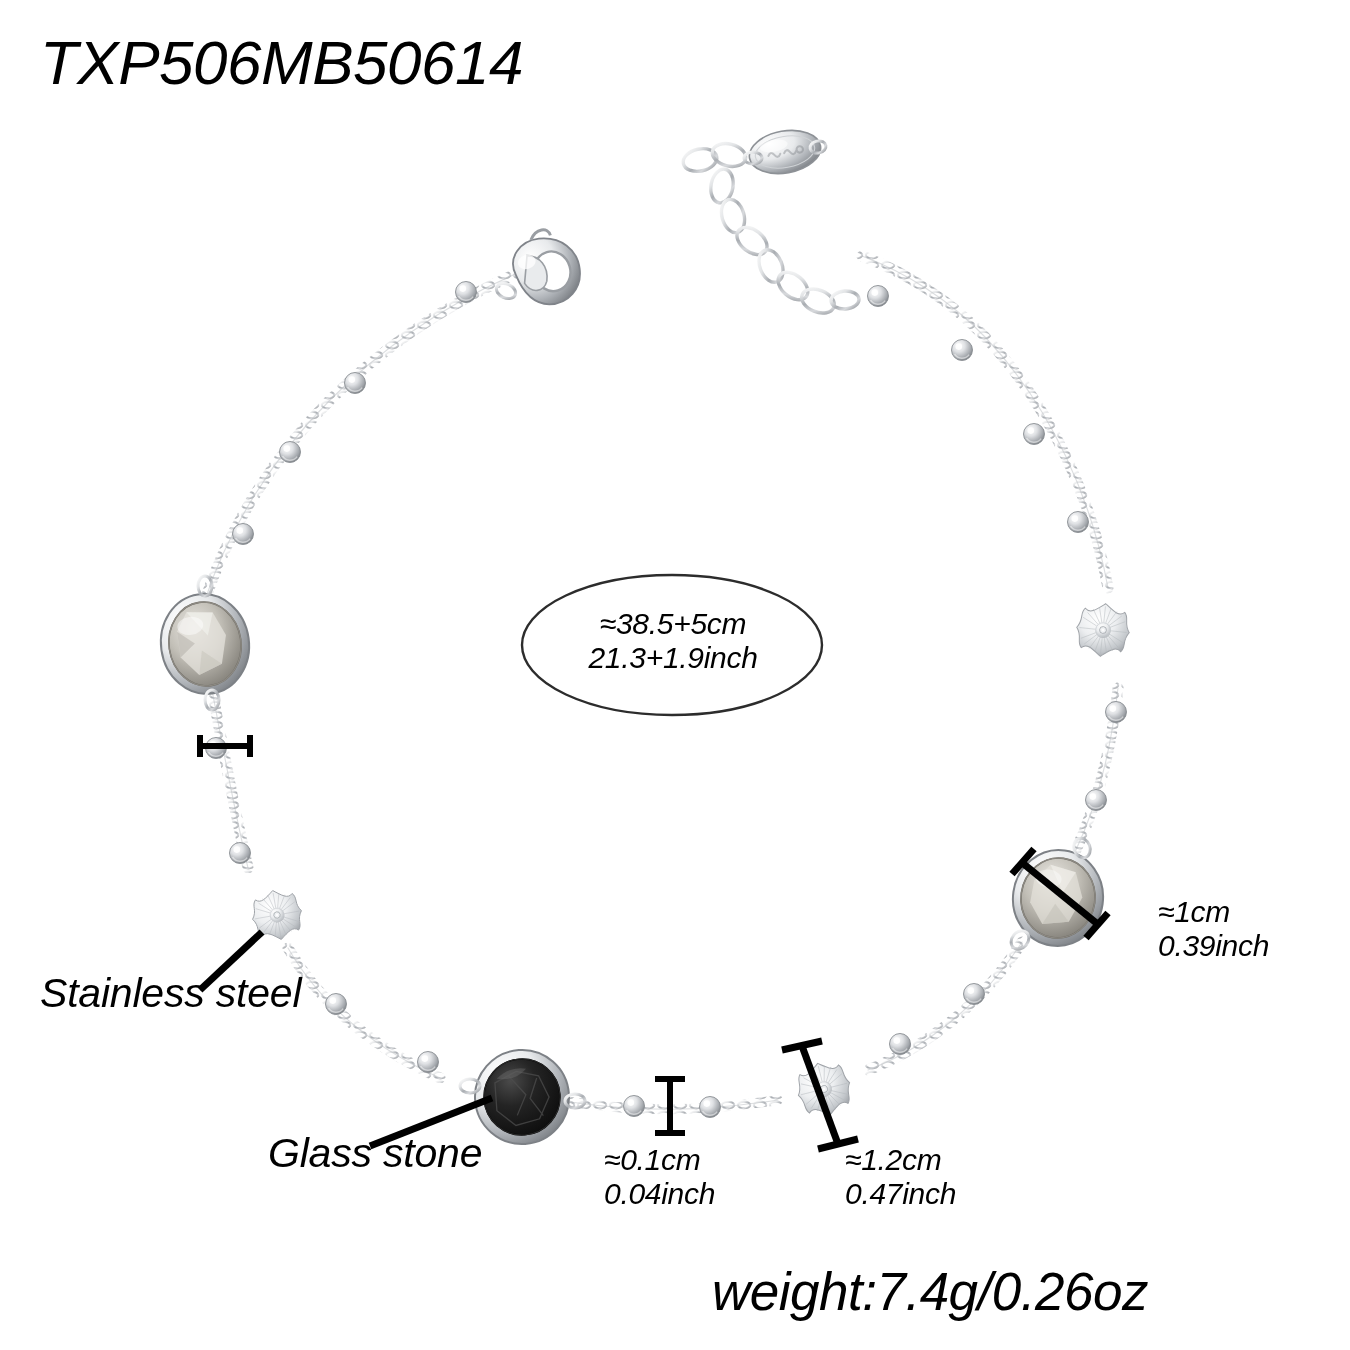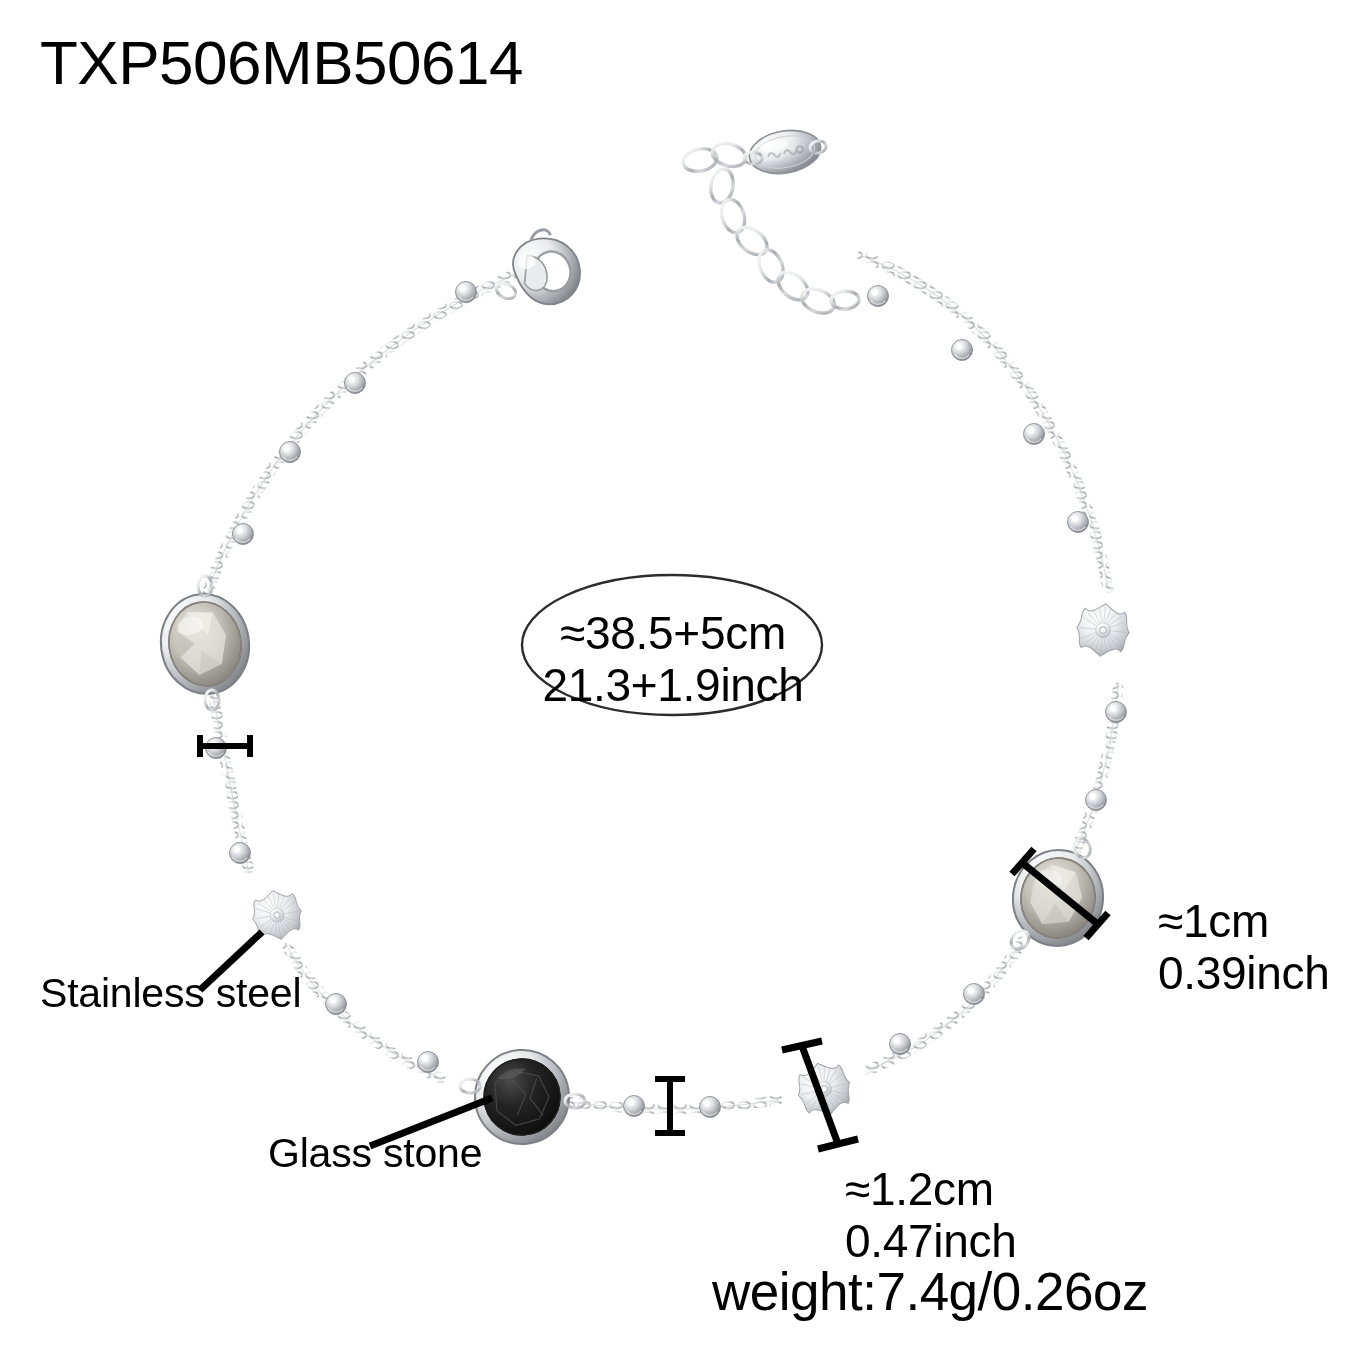--- a/index.html
+++ b/index.html
@@ -14,20 +14,21 @@
     position: relative;
     overflow: hidden;
     font-family: "Liberation Sans", sans-serif;
     color: #000000;
   }
   #stage {
     position: absolute;
     left: 0; top: 0;
     width: 1080px;
     height: 1350px;
+    font-style: italic;
   }
   .sku-title {
     position: absolute;
     left: 40px;
     top: 30px;
     font-size: 62px;
     line-height: 1.05;
     font-weight: 400;
     letter-spacing: -0.5px;
     white-space: nowrap;
@@ -38,21 +39,21 @@
     top: 1248px;
     font-size: 53px;
     line-height: 1.05;
     font-weight: 400;
     letter-spacing: -0.5px;
     white-space: nowrap;
     margin-top: 16px;
   }
   .callout {
     position: absolute;
-    font-size: 46px;
+    font-size: 30px;
     line-height: 1.14;
     font-weight: 400;
     letter-spacing: -0.3px;
     white-space: nowrap;
   }
   .callout .l2 { display: block; }
   .lead-label {
     position: absolute;
     font-size: 41px;
     line-height: 1.05;
@@ -346,22 +347,26 @@
     <line x1="200" y1="990" x2="262" y2="932" stroke="#000000" stroke-width="7" stroke-linecap="butt"></line>
     <line x1="370" y1="1146" x2="492" y2="1098" stroke="#000000" stroke-width="7" stroke-linecap="butt"></line>
   </svg>
 
   <div class="callout" style="left:528px; top:607px; text-align:center; width:290px;">
     <span>≈38.5+5cm</span>
     <span class="l2">21.3+1.9inch</span>
   </div>
 
 
-
-  <div class="callout" style="left:845px; top:1143px;margin-top:20px;">
+  <div class="callout" style="left:604px; top:1143px;">
+    <span>≈0.1cm</span>
+    <span class="l2">0.04inch</span>
+  </div>
+
+  <div class="callout" style="left:845px; top:1143px;">
     <span>≈1.2cm</span>
     <span class="l2">0.47inch</span>
   </div>
 
   <div class="callout" style="left:1118px; top:895px;margin-left:40px;">
     <span>≈1cm</span>
     <span class="l2">0.39inch</span>
   </div>
 
   <div class="lead-label" style="left:268px; top:1132px;">Glass stone</div>

